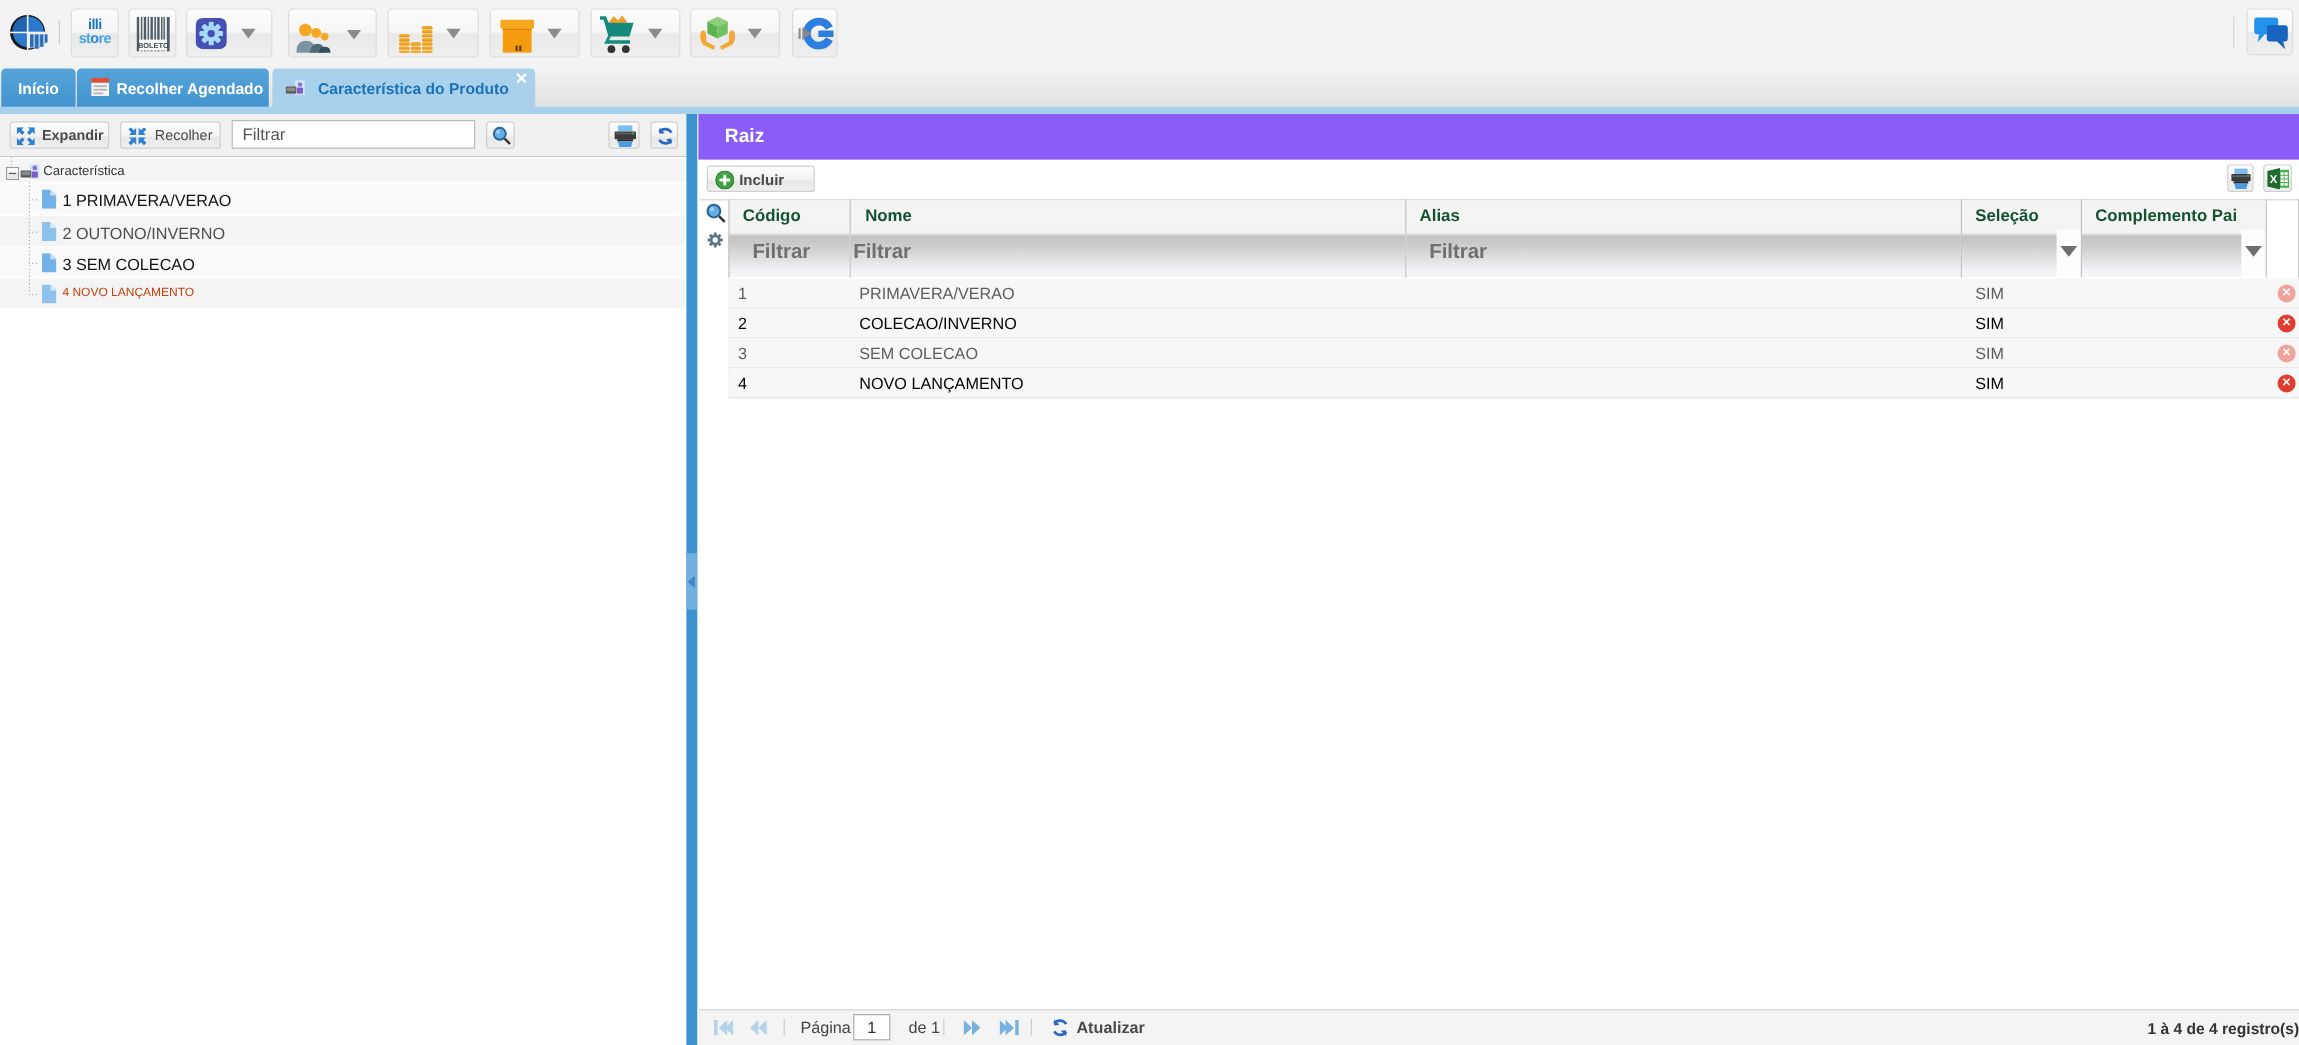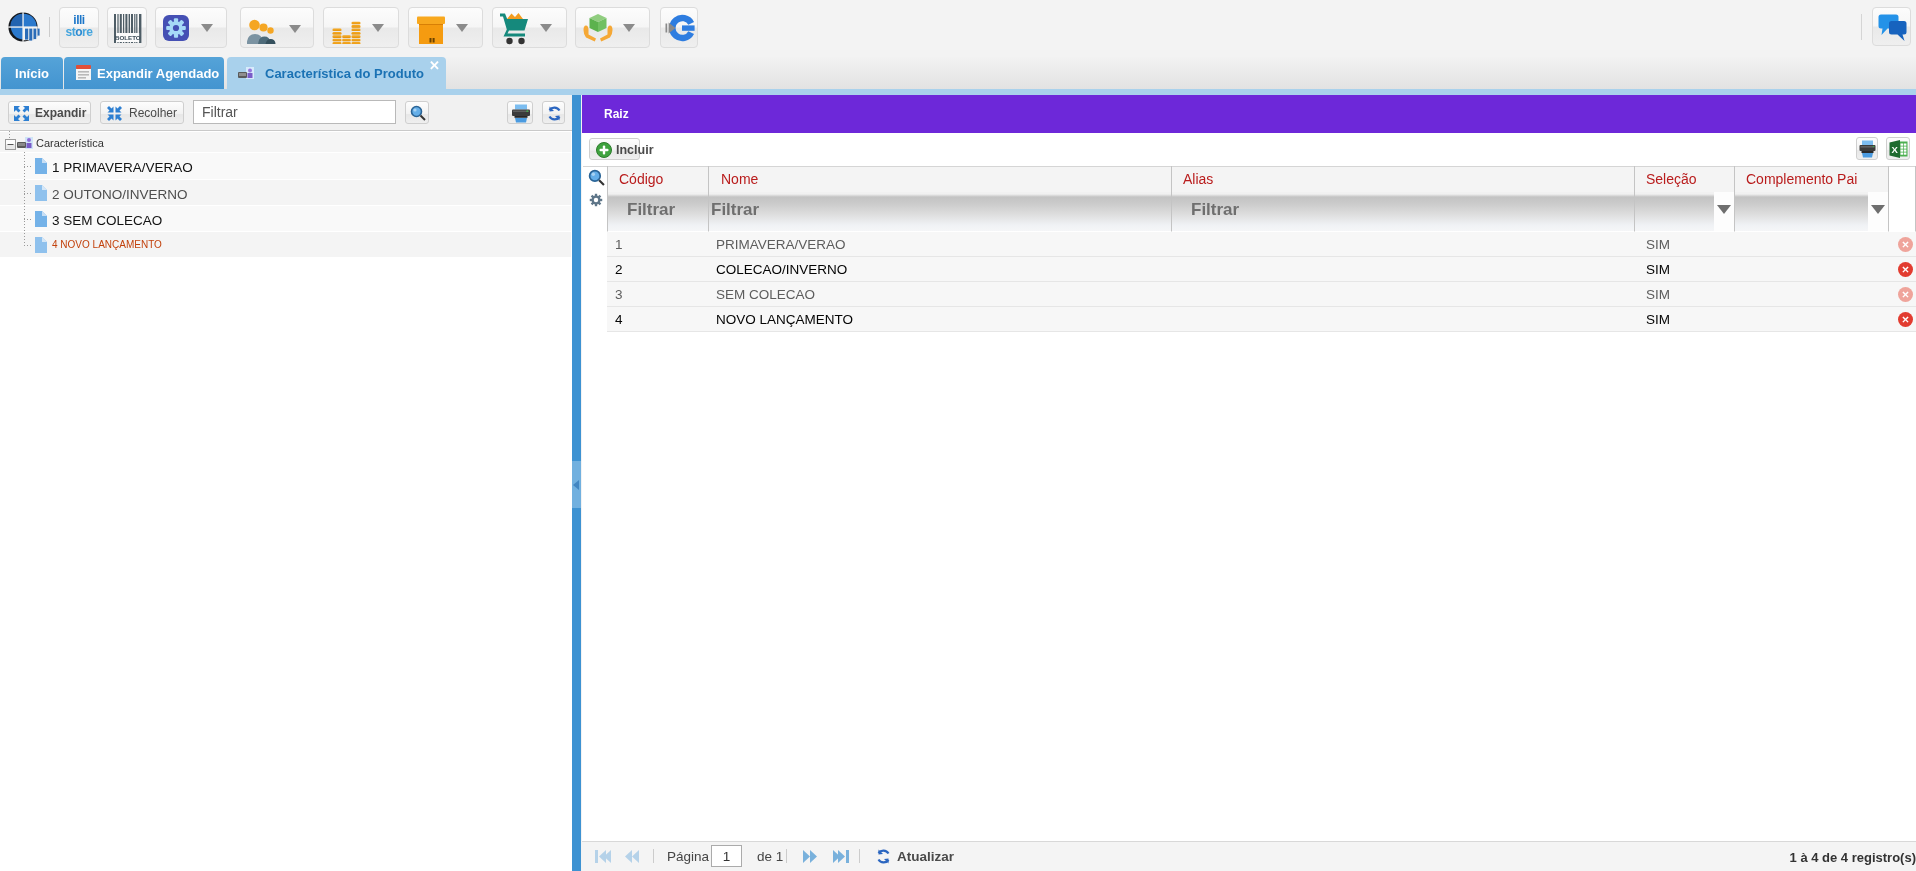--- a/index.html
+++ b/index.html
@@ -3,21 +3,21 @@
 <style>
 *{margin:0;padding:0;box-sizing:border-box}
 html,body{width:1916px;height:871px}
 body{position:relative;background:#f2f2f2;font-family:"Liberation Sans",sans-serif;overflow:hidden}
 .abs{position:absolute}
 .tbtn{position:absolute;top:7px;height:41px;border:1px solid #dcdcdc;border-radius:4px;
  background:linear-gradient(#fcfcfc,#f6f6f6 48%,#e9e9e9 52%,#efefef)}
 .caret{position:absolute;width:0;height:0;border-left:6px solid transparent;border-right:6px solid transparent;border-top:8px solid #8b8b8b}
 .tab{position:absolute;top:57px;height:32px;border-radius:4px 4px 0 0;color:#fff;font-weight:bold;font-size:13px;line-height:33px;text-align:center;background:linear-gradient(#55a3d8,#4394d0)}
 .sbtn{position:absolute;border:1px solid #cfcfcf;border-radius:3px;background:linear-gradient(#fdfdfd,#f2f2f2 55%,#e7e7e7 60%,#efefef)}
-.hdr{position:absolute;top:166px;height:26px;font-size:14px;font-weight:normal;color:#b91c1c;line-height:27px}
+.hdr{position:absolute;top:166px;height:26px;font-size:14px;font-weight:bold;color:#14532d;line-height:27px}
 .fil{position:absolute;top:192px;height:39px;background:linear-gradient(#f1f1f1 0,#f1f1f1 2px,#c3c3c3 5px,#cbcbcb 30%,#dcdcdc 55%,#f0f2f5 85%,#f5f6f8)}
 .ftx{font-size:17px;font-weight:bold;color:#6f6f6f;line-height:36px;position:absolute;top:0}
 .vline{position:absolute;top:166px;height:65px;width:1px;background:#c4c4c4}
 .vline:after{content:"";position:absolute;top:65px;left:0;width:1px;height:101px;background:#e2e2e2}
 .row{position:absolute;left:607px;width:1309px;height:25px;font-size:13.5px;border-bottom:1px solid #e6e6e6}
 .cell{position:absolute;top:0;height:25px;line-height:25px}
 .delico{position:absolute;top:5px;width:15px;height:15px;border-radius:50%;color:#fff;font-size:9.5px;font-weight:bold;text-align:center;line-height:15px}
 .treerow{position:absolute;left:0;width:571px;font-size:14px;color:#333}
 .pgsep{position:absolute;top:849px;width:1px;height:14px;background:#ccc}
 </style></head>
@@ -198,21 +198,21 @@
 <div class="tab" style="left:64px;width:160px">
     <svg style="position:absolute;left:12px;top:8px" width="15" height="15" viewBox="0 0 15 15">
       <rect x="0" y="0" width="15" height="4" rx="1" fill="#e04f38"></rect>
       <rect x="0" y="4" width="15" height="11" fill="#f4f4f4"></rect>
       <g fill="#b9b9b9">
         <rect x="2" y="6" width="11" height="1.6"></rect>
         <rect x="2" y="9" width="11" height="1.6"></rect>
         <rect x="2" y="12" width="8" height="1.6"></rect>
       </g>
     </svg>
-    <span style="position:absolute;left:33px;top:0;white-space:nowrap">Expandir Agendado</span>
+    <span style="position:absolute;left:33px;top:0;white-space:nowrap">Recolher Agendado</span>
   </div>
 <div class="tab" style="left:227px;width:219px;height:38px;background:#a9d1ec;color:#1b72b4">
     <svg style="position:absolute;left:11px;top:9px" width="16" height="16" viewBox="0 0 16 16">
       <rect x="8" y="1" width="8" height="12" fill="#d8eafc"></rect>
       <rect x="0" y="6" width="9" height="6" rx="1" fill="#5a5a5a"></rect>
       <rect x="1" y="7" width="7" height="3" fill="#8f8f8f"></rect>
       <circle cx="12" cy="4.5" r="2" fill="#9577dd"></circle>
       <rect x="9.5" y="7" width="5" height="5" fill="#7a5cc8"></rect>
     </svg>
     <span style="position:absolute;left:38px;top:0;white-space:nowrap">Característica do Produto</span>
@@ -324,22 +324,22 @@
       <path d="M8 0 L13 5 H8 Z" fill="#d5e7f7"></path>
     </svg>
   <span class="abs" style="left:52px;top:239px;font-size:10px;color:#c2410c">4 NOVO LANÇAMENTO</span>
 </div>
 
 <div class="abs" style="left:572px;top:95px;width:9px;height:776px;background:#3d92d2"></div>
 <div class="abs" style="left:572px;top:461px;width:9px;height:47px;background:#71b0df"></div>
 <div class="abs" style="left:573px;top:480px;width:0;height:0;border-top:5px solid transparent;border-bottom:5px solid transparent;border-right:6px solid #4286c2"></div>
 
 <div class="abs" style="left:582px;top:95px;width:1334px;height:776px;background:#fff"></div>
-<div class="abs" style="left:582px;top:95px;width:1334px;height:38px;background:#6d28d9;color:#fff;font-weight:bold;font-size:12px;line-height:38px"><span style="margin-left:22px">Raiz</span></div>
-<div class="sbtn" style="left:589px;top:138px;width:51px;height:22px">
+<div class="abs" style="left:582px;top:95px;width:1334px;height:38px;background:#8b5cf6;color:#fff;font-weight:bold;font-size:16px;line-height:38px"><span style="margin-left:22px">Raiz</span></div>
+<div class="sbtn" style="left:589px;top:138px;width:90px;height:22px">
     <svg style="position:absolute;left:6px;top:3px" width="16" height="16" viewBox="0 0 16 16">
       <circle cx="8" cy="8" r="7.5" fill="#3fa33f"></circle>
       <circle cx="8" cy="8" r="7.5" fill="none" stroke="#2d7d2d" stroke-width="1"></circle>
       <rect x="6.8" y="3.5" width="2.4" height="9" rx="1" fill="#fff"></rect>
       <rect x="3.5" y="6.8" width="9" height="2.4" rx="1" fill="#fff"></rect>
     </svg>
     <span style="position:absolute;left:26px;top:4px;font-size:12.5px;font-weight:bold;color:#4a4a4a">Incluir</span>
   </div>
 <div class="sbtn" style="left:1856px;top:137px;width:22px;height:23px" id="prn2-btn">
     <svg style="position:absolute;left:2px;top:2px" width="17" height="18" viewBox="0 0 17 18">

